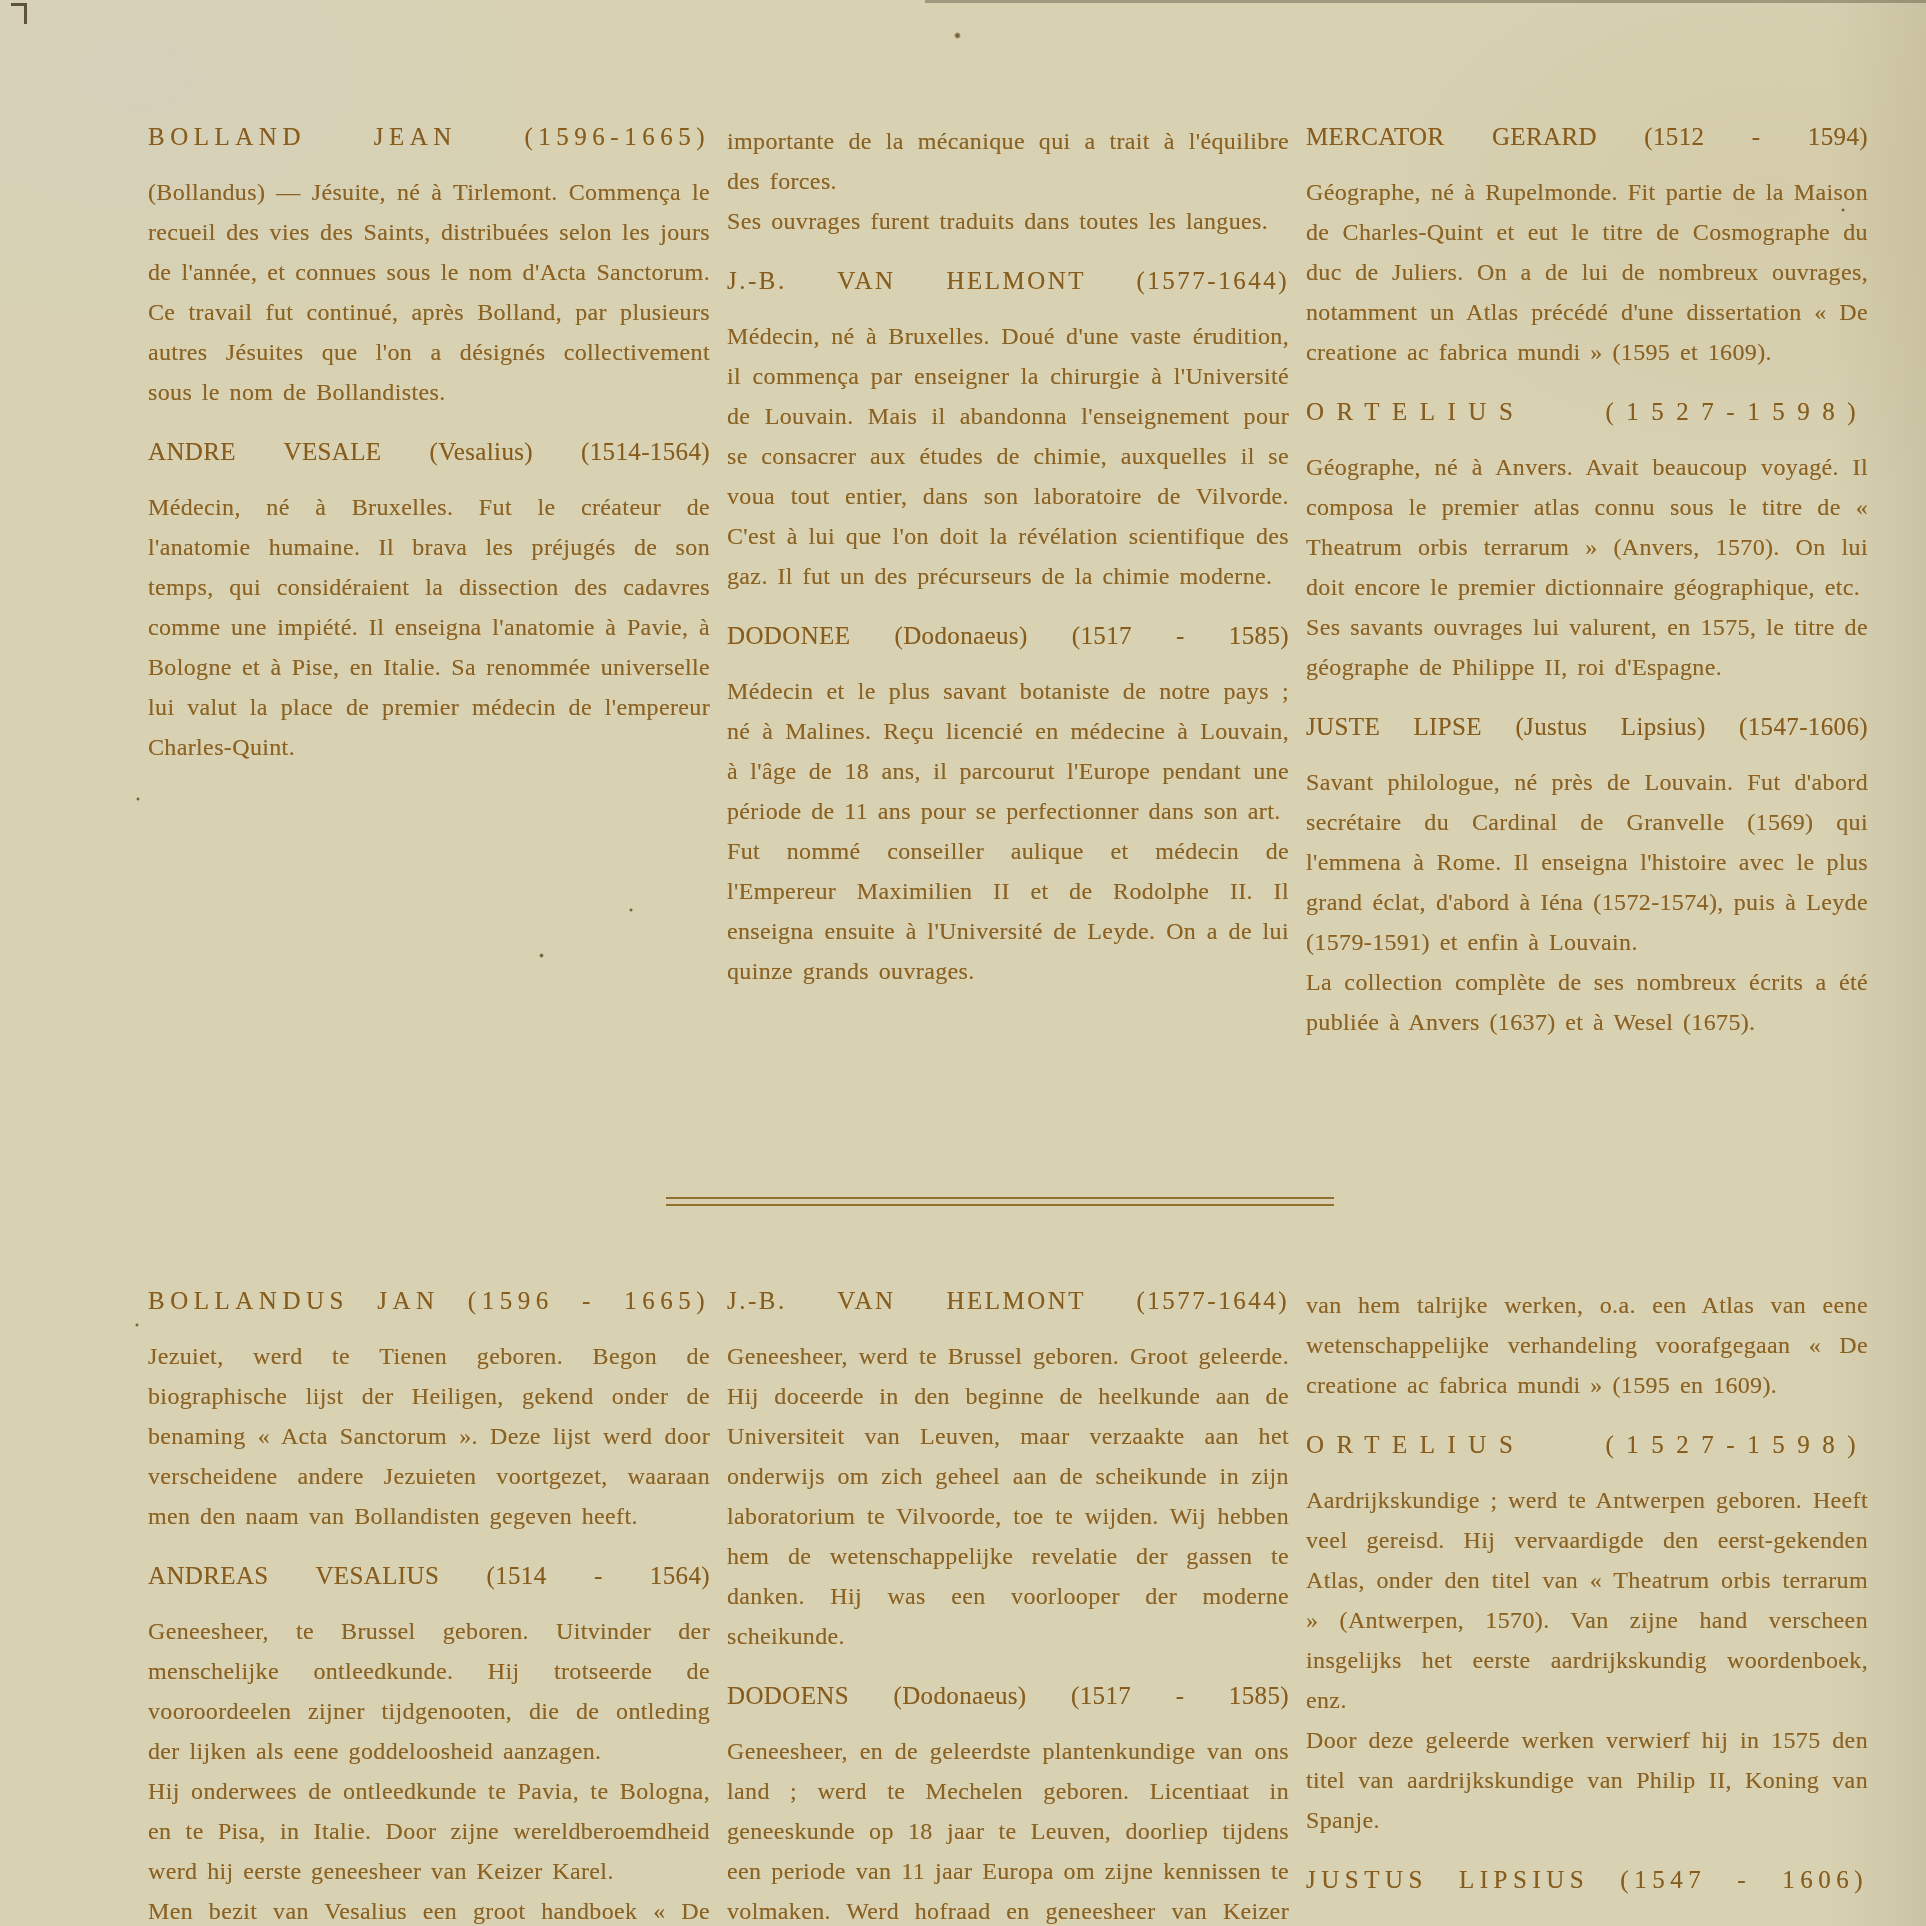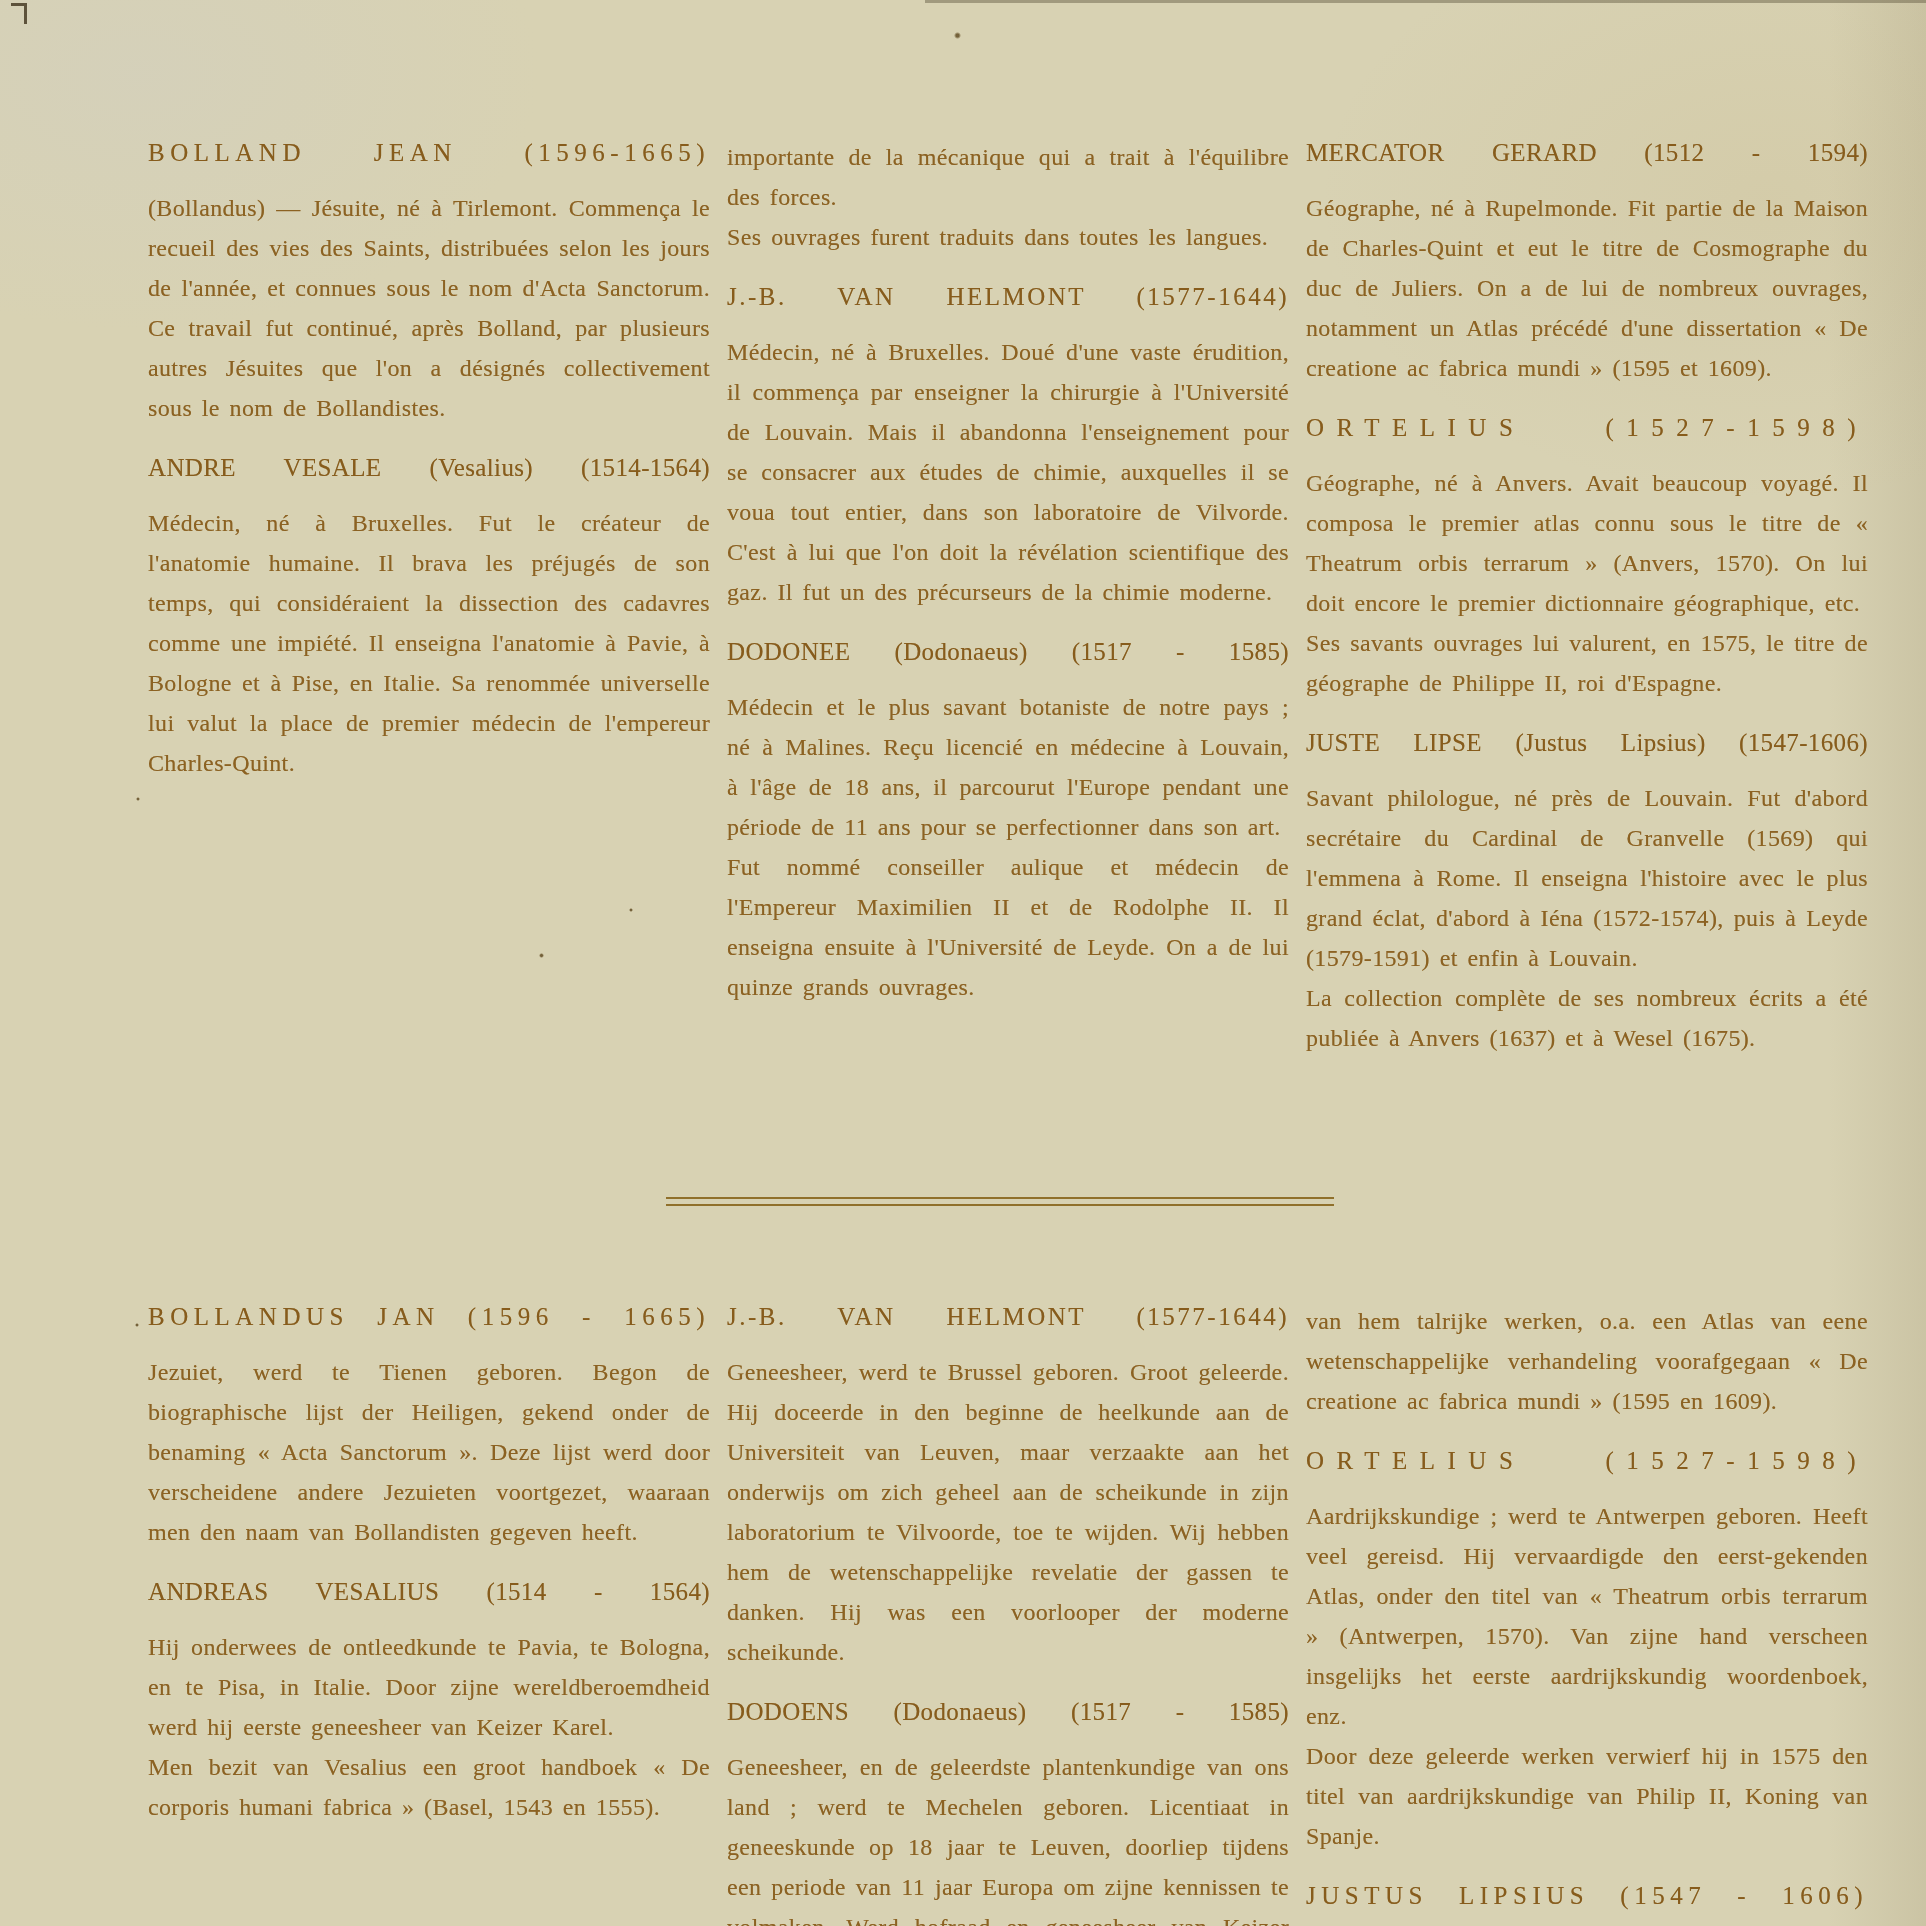--- a/index.html
+++ b/index.html
@@ -36,21 +36,21 @@
     font-weight:normal;
     color:#875c1c;
     text-align:justify;
     text-align-last:justify;
     white-space:nowrap;
   }
   .sp1{letter-spacing:.22em}
   .sp2{letter-spacing:.50em}
   .sps{letter-spacing:.10em}
   .p{margin:0;}
-  .col > :first-child{margin-top:16px;}
+  .col > :first-child{margin-top:0;}
   .divider{
     position:absolute;
     left:666px;top:1197px;width:668px;height:4.6px;
     border-top:2.7px solid #8a6820;
     border-bottom:2.7px solid #8a6820;
     opacity:.92;
   }
   .corner-mark{
     position:absolute;left:10.8px;top:3.1px;width:13px;height:17.7px;
     border-top:3.5px solid rgba(62,50,28,.8);
@@ -97,20 +97,21 @@
     <p class="p">Savant philologue, né près de Louvain. Fut d'abord secrétaire du Cardinal de Granvelle (1569) qui l'emmena à Rome. Il enseigna l'histoire avec le plus grand éclat, d'abord à Iéna (1572-1574), puis à Leyde (1579-1591) et enfin à Louvain.</p>
     <p class="p">La collection complète de ses nombreux écrits a été publiée à Anvers (1637) et à Wesel (1675).</p>
   </div>
 
   <div class="divider"></div>
 
   <div class="col c1 nl">
     <div class="h sp1">BOLLANDUS JAN (1596 - 1665)</div>
     <p class="p">Jezuiet, werd te Tienen geboren. Begon de biographische lijst der Heiligen, gekend onder de benaming « Acta Sanctorum ». Deze lijst werd door verscheidene andere Jezuieten voortgezet, waaraan men den naam van Bollandisten gegeven heeft.</p>
     <div class="h">ANDREAS VESALIUS (1514 - 1564)</div>
+    <p class="p">Geneesheer, te Brussel geboren. Uitvinder der menschelijke ontleedkunde. Hij trotseerde de vooroordeelen zijner tijdgenooten, die de ontleding der lijken als eene goddeloosheid aanzagen.</p>
     <p class="p">Hij onderwees de ontleedkunde te Pavia, te Bologna, en te Pisa, in Italie. Door zijne wereldberoemdheid werd hij eerste geneesheer van Keizer Karel.</p>
     <p class="p">Men bezit van Vesalius een groot handboek « De corporis humani fabrica » (Basel, 1543 en 1555).</p>
 
   </div>
 
   <div class="col c2 nl">
     <div class="h sps">J.-B. VAN HELMONT (1577-1644)</div>
     <p class="p">Geneesheer, werd te Brussel geboren. Groot geleerde. Hij doceerde in den beginne de heelkunde aan de Universiteit van Leuven, maar verzaakte aan het onderwijs om zich geheel aan de scheikunde in zijn laboratorium te Vilvoorde, toe te wijden. Wij hebben hem de wetenschappelijke revelatie der gassen te danken. Hij was een voorlooper der moderne scheikunde.</p>
     <div class="h">DODOENS (Dodonaeus) (1517 - 1585)</div>
     <p class="p">Geneesheer, en de geleerdste plantenkundige van ons land ; werd te Mechelen geboren. Licentiaat in geneeskunde op 18 jaar te Leuven, doorliep tijdens een periode van 11 jaar Europa om zijne kennissen te volmaken. Werd hofraad en geneesheer van Keizer Maximiliaan II en van Rudolf II. Hij onderwees vervolgens aan de Universiteit van Leyden. Men heeft van hem vijftien groote handboeken.</p>

